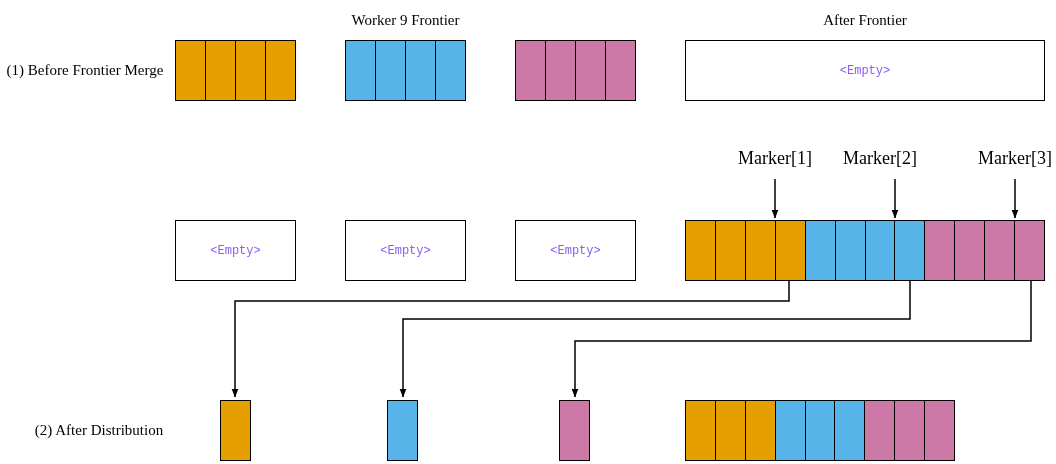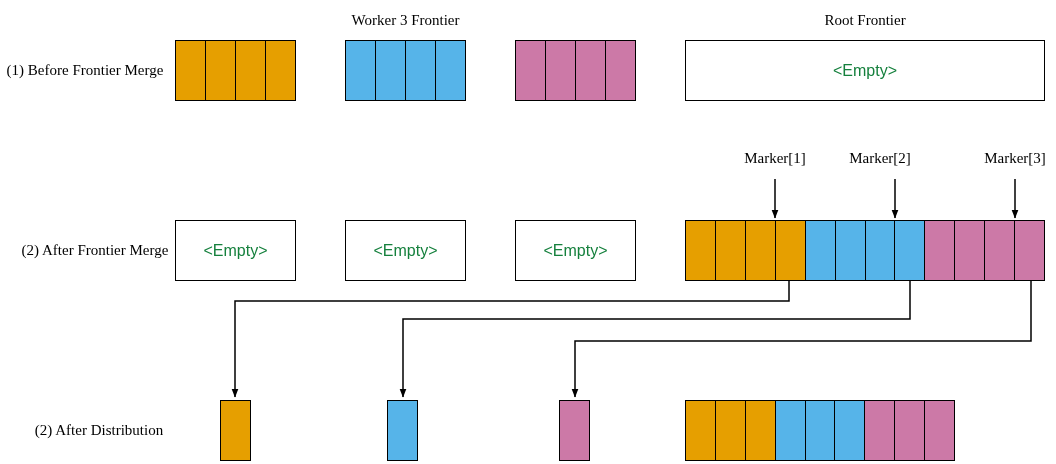--- a/index.html
+++ b/index.html
@@ -29,21 +29,21 @@
     line-height: 18px;
     font-size: 15px;
     text-align: center;
     white-space: nowrap;
   }
   .marker-label {
     position: absolute;
     width: 100px;
     height: 18px;
     line-height: 18px;
-    font-size: 15px;
+    font-size: 18px;
     text-align: center;
     top: 149px;
     white-space: nowrap;
   }
   .cellbox {
     position: absolute;
     display: flex;
     border: 1.5px solid #000;
     box-sizing: border-box;
     background: #fff;
@@ -55,23 +55,23 @@
     position: absolute;
     border: 1.5px solid #000;
     box-sizing: border-box;
     background: #fff;
     display: flex;
     align-items: center;
     justify-content: center;
     z-index: 2;
   }
   .empty-text {
-    font-family: Liberation Sans, sans-serif;
-    font-size: 16px;
-    color: #15803d;
+    font-family: Liberation Mono, monospace;
+    font-size: 12px;
+    color: #8b5cf6;
   }
 </style>
 </head>
 <body>
 
 <div class="canvas">
 
   <svg class="connector-layer" width="1056" height="464" viewBox="0 0 1056 464">
     <defs>
       <marker id="arrowhead" markerWidth="12" markerHeight="10" refX="8.5" refY="3.5" orient="auto" markerUnits="userSpaceOnUse">
@@ -82,25 +82,24 @@
     <line x1="775" y1="179" x2="775" y2="218" stroke="#000" stroke-width="1.5" marker-end="url(#arrowhead)"></line>
     <line x1="895" y1="179" x2="895" y2="218" stroke="#000" stroke-width="1.5" marker-end="url(#arrowhead)"></line>
     <line x1="1015" y1="179" x2="1015" y2="218" stroke="#000" stroke-width="1.5" marker-end="url(#arrowhead)"></line>
 
     <polyline points="789,281 789,301 235,301 235,397" fill="none" stroke="#000" stroke-width="1.5" marker-end="url(#arrowhead)"></polyline>
     <polyline points="910,281 910,319 403,319 403,397" fill="none" stroke="#000" stroke-width="1.5" marker-end="url(#arrowhead)"></polyline>
     <polyline points="1031,281 1031,341 575,341 575,397" fill="none" stroke="#000" stroke-width="1.5" marker-end="url(#arrowhead)"></polyline>
   </svg>
 
   <div class="row-label" style="left:0px; top:61px;">(1) Before Frontier Merge</div>
-  <div class="row-label" style="left:10px; top:241px;">(2) After Frontier Merge</div>
   <div class="row-label" style="left:14px; top:421px;">(2) After Distribution</div>
 
-  <div class="box-title" style="left:345px; width:121px;">Worker 3 Frontier</div>
-  <div class="box-title" style="left:685px; width:360px;">Root Frontier</div>
+  <div class="box-title" style="left:345px; width:121px;">Worker 9 Frontier</div>
+  <div class="box-title" style="left:685px; width:360px;">After Frontier</div>
 
   <div class="cellbox" style="left:175px; top:40px; width:121px; height:61px;">
       <div class="cell" style="background: rgb(230, 159, 0);"></div>
       <div class="cell" style="background: rgb(230, 159, 0);"></div>
       <div class="cell" style="background: rgb(230, 159, 0);"></div>
       <div class="cell" style="background: rgb(230, 159, 0);"></div>
     </div>
   <div class="cellbox" style="left:345px; top:40px; width:121px; height:61px;">
       <div class="cell" style="background: rgb(86, 180, 233);"></div>
       <div class="cell" style="background: rgb(86, 180, 233);"></div>

